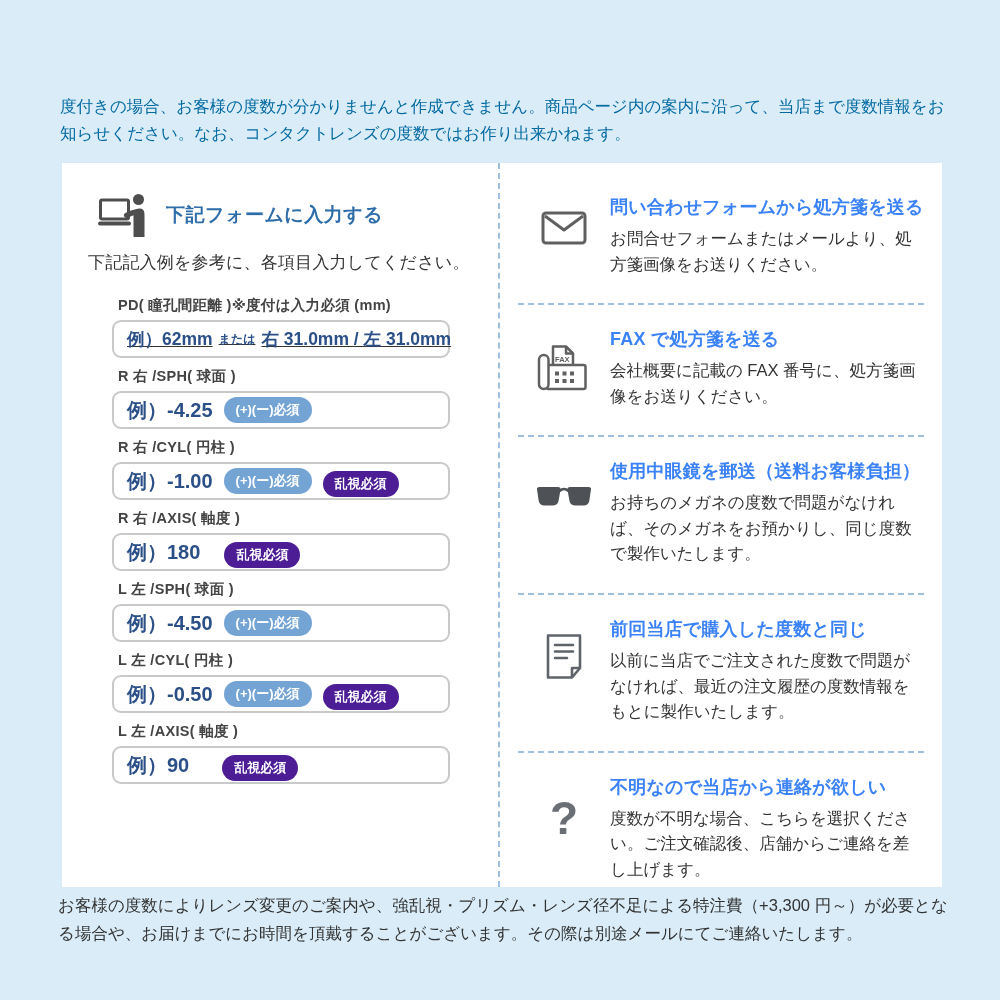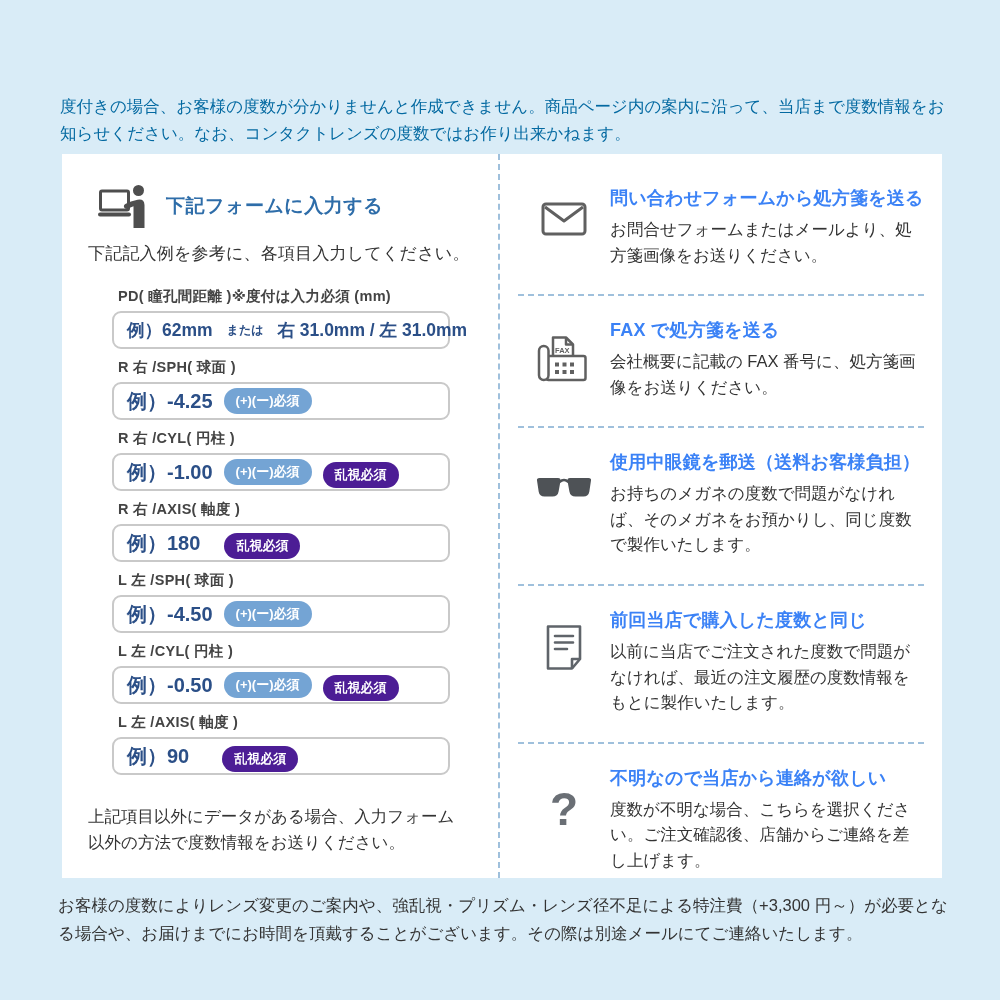--- a/index.html
+++ b/index.html
@@ -15,21 +15,21 @@
   .page-title{
     position:absolute; left:60px; top:46px;
     font-size:25px; font-weight:bold; color:#2d6ca3; letter-spacing:1px;
   }
   .intro{
     position:absolute; left:60px; top:93px; width:895px;
     font-size:16.5px; line-height:1.62; color:#0369a1;
   }
 
   .card{
-    position:absolute; left:62px; top:154px; width:880px; height:724px;
+    position:absolute; left:62px; top:163px; width:880px; height:724px;
     background:#ffffff; display:flex;
   }
 
   
   .left-col{
     width:438px; flex-shrink:0;
     border-right:2px dashed #9fc0dc;
     padding:30px 0 0 26px;
   }
   .form-head{ display:flex; align-items:center; margin-left:10px; margin-bottom:14px; }
@@ -38,21 +38,21 @@
   .instruction{ font-size:17px; color:#333; margin-bottom:22px; letter-spacing:0.2px; }
 
   .field{ margin-bottom:9px; }
   .field-label{ font-size:14.5px; font-weight:bold; color:#444; margin:0 0 5px 30px; letter-spacing:0.3px; }
   .field-box{
     margin-left:24px; width:338px; height:38px;
     border:2px solid #c9c9c9; border-radius:9px; background:#fff;
     display:flex; align-items:center; padding:0 13px; gap:11px;
   }
   .val{ font-size:20px; font-weight:bold; color:#2b4f87; white-space:nowrap; }
-  .field-box.pd{ gap:14px; }
+  .field-box.pd{ gap:6px;text-decoration:underline; }
   .field-box.pd .val{ font-size:17.5px; }
   .val-small{ font-size:12px; font-weight:bold; color:#2b4f87; white-space:nowrap; }
   .pill{
     height:26px; border-radius:13px; padding:0 12px;
     display:inline-flex; align-items:center;
     color:#fff; font-size:13px; font-weight:bold; white-space:nowrap;
   }
   .pill.blue{ background:#74a4d4; }
   .pill.orange{ background:#4c1d95;margin-top:6px; }
 
@@ -153,21 +153,20 @@
       </div>
 
       <div class="field">
         <div class="field-label">L 左 /AXIS( 軸度 )</div>
         <div class="field-box">
           <span class="val">例）90</span>
           <span class="pill orange" style="margin-left:22px">乱視必須</span>
         </div>
       </div>
 
-      <p class="note">上記項目以外にデータがある場合、入力フォーム以外の方法で度数情報をお送りください。</p>
     </div>
 
     <div class="right-col">
 
       <div class="method">
         <div class="method-icon">
           <svg viewBox="0 0 46 34" width="46" height="34">
             <rect x="2" y="2" width="42" height="30" rx="3" fill="none" stroke="#606060" stroke-width="3"></rect>
             <path d="M4 5 L23 19 L42 5" fill="none" stroke="#606060" stroke-width="3" stroke-linejoin="round"></path>
           </svg>

